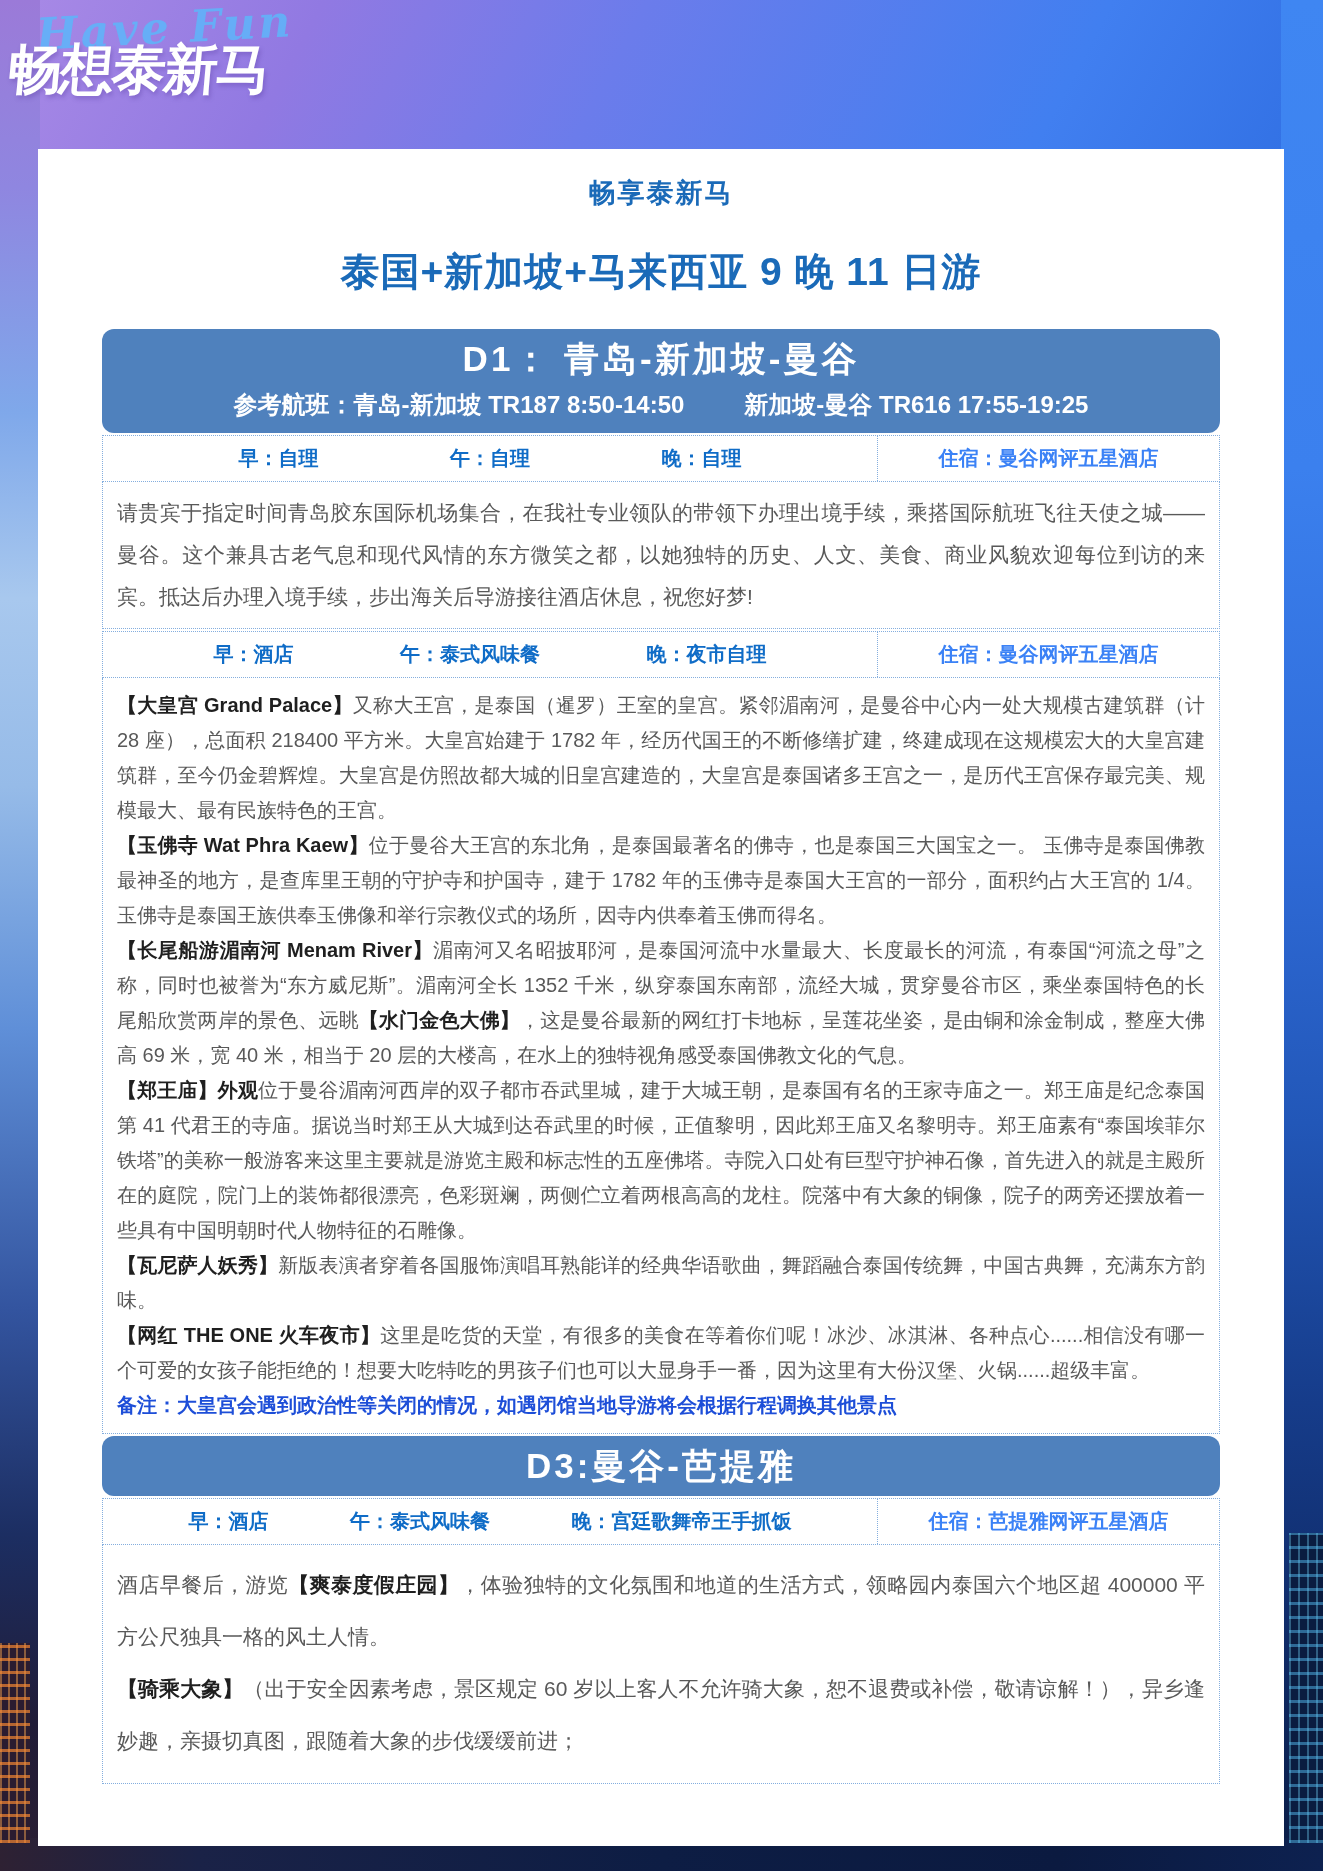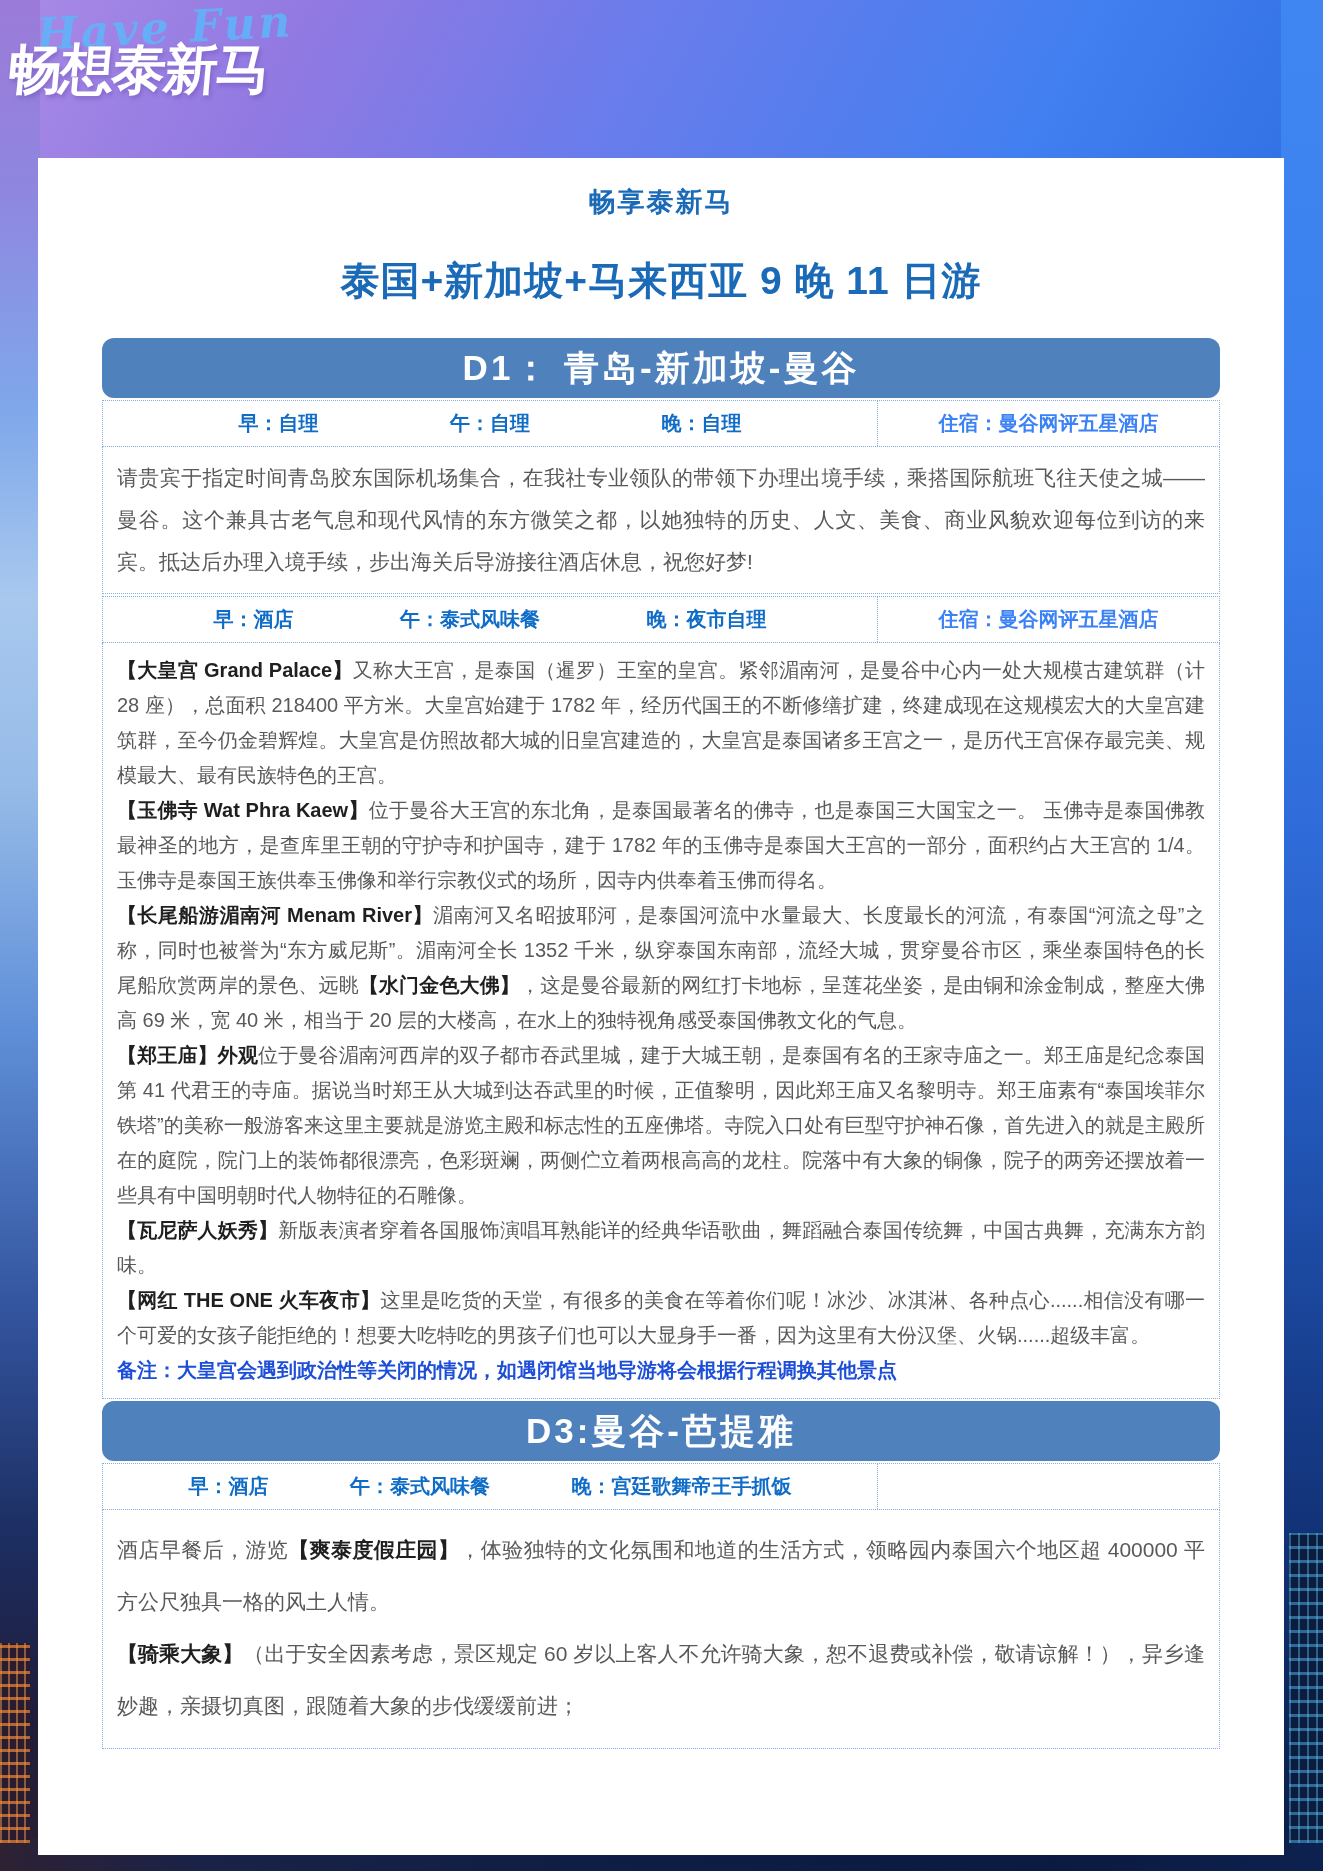--- a/index.html
+++ b/index.html
@@ -27,21 +27,21 @@
                      repeating-linear-gradient(90deg,rgba(120,220,255,.35) 0 2px,transparent 2px 9px);}
   
   .logo{position:absolute;left:6px;top:2px;width:320px;height:125px;}
   .logo-script{position:absolute;left:30px;top:0px;font-size:44px;font-style:italic;font-weight:700;
     color:rgba(96,178,248,.9);font-family:"DejaVu Serif","Liberation Serif",serif;
     transform:rotate(-3deg);letter-spacing:3px;white-space:nowrap;}
   .logo-brand{position:absolute;left:2px;top:32px;font-size:54px;font-weight:900;color:#ffffff;
     transform:skewX(-5deg);letter-spacing:-2px;white-space:nowrap;
     text-shadow:2px 3px 4px rgba(90,60,160,.35);}
   
-  .card{position:absolute;left:38px;top:158px;width:1246px;height:1697px;background:#ffffff;overflow:hidden;}
+  .card{position:absolute;left:38px;top:149px;width:1246px;height:1697px;background:#ffffff;overflow:hidden;}
   .doc-title{text-align:center;margin-top:26px;font-size:27px;font-weight:700;color:#1a6ab8;letter-spacing:2px;}
   .doc-subtitle{text-align:center;margin-top:34px;font-size:39px;font-weight:800;color:#1a6ab8;letter-spacing:1px;}
   .itin{width:1118px;margin:30px auto 0;}
   
   .day-top{background:#4f81bd;margin-top:2px;border-radius:12px;}
   .day-header{text-align:center;color:#ffffff;font-size:35px;font-weight:700;line-height:60px;letter-spacing:3px;}
   .flight-row{display:flex;justify-content:center;gap:60px;color:#ffffff;font-size:24px;font-weight:600;
     padding:0 0 12px 0;white-space:nowrap;}
   .meal-row{display:flex;margin-top:2px;border:1px dotted #84aede;box-sizing:border-box;}
   .meal-cell{flex:0 0 766px;display:flex;justify-content:space-evenly;align-items:flex-end;padding:9px 4px;
@@ -71,20 +71,24 @@
     <div class="logo-brand">畅想泰新马</div>
   </div>
 
   <div class="card">
     <div class="doc-title">畅享泰新马</div>
     <div class="doc-subtitle">泰国+新加坡+马来西亚 9 晚 11 日游</div>
     <div class="itin" id="days-container">
         <section class="day">
           <div class="day-top">
             <div class="day-header">D1： 青岛-新加坡-曼谷</div>
+            <div class="flight-row">
+              <span>参考航班：青岛-新加坡 TR187 8:50-14:50</span>
+              <span>新加坡-曼谷 TR616 17:55-19:25</span>
+            </div>
           </div>
           <div class="meal-row">
             <div class="meal-cell">
               <span>早：自理</span>
               <span>午：自理</span>
               <span>晚：自理</span>
             </div>
             <div class="hotel-cell">
               <span>住宿：曼谷网评五星酒店</span>
             </div>
@@ -117,20 +121,23 @@
         <section class="day">
           <div class="day-top">
             <div class="day-header">D3:曼谷-芭提雅</div>
           </div>
           <div class="meal-row">
             <div class="meal-cell">
               <span>早：酒店</span>
               <span>午：泰式风味餐</span>
               <span>晚：宫廷歌舞帝王手抓饭</span>
             </div>
+            <div class="hotel-cell">
+              <span>住宿：芭提雅网评五星酒店</span>
+            </div>
           </div>
           <div class="content-row d2">
             <p class="para"><span class="seg-normal">酒店早餐后，游览</span><span class="seg-bold">【爽泰度假庄园】</span><span class="seg-normal">，体验独特的文化氛围和地道的生活方式，领略园内泰国六个地区超 400000 平方公尺独具一格的风土人情。</span></p>
             <p class="para"><span class="seg-bold">【骑乘大象】</span><span class="seg-normal">（出于安全因素考虑，景区规定 60 岁以上客人不允许骑大象，恕不退费或补偿，敬请谅解！），异乡逢妙趣，亲摄切真图，跟随着大象的步伐缓缓前进；</span></p>
           </div>
         </section>
       </div>
   </div>
 </div>
 

